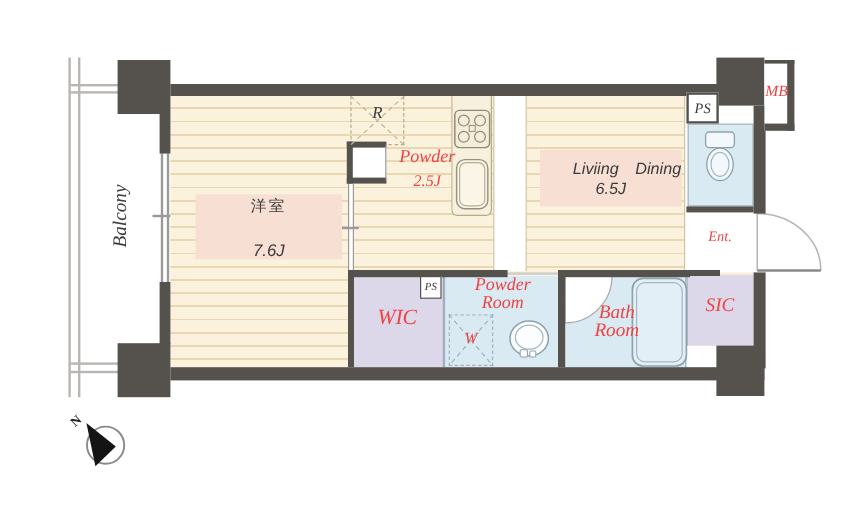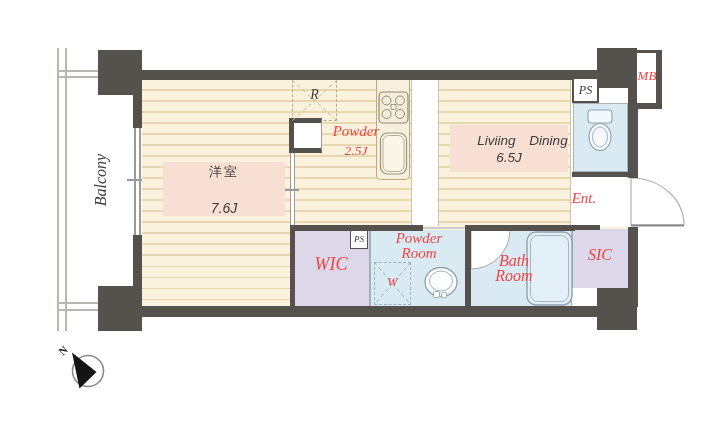--- a/index.html
+++ b/index.html
@@ -103,21 +103,21 @@
   #label-west .rsize{font-size:14px;font-style:italic;margin-top:19px;}
   #label-ld .rname{font-size:13.5px;font-style:italic;word-spacing:10px;margin-left:27px;}
   #label-ld .rsize{font-size:13.5px;font-style:italic;margin-top:2px;}
 
   
   .lbl{z-index:6;font-style:italic;text-align:center;color:#ef4444;}
   #kitchen-label{left:318px;top:122px;width:76px;height:40px;font-size:15px;line-height:19px;}
   #kitchen-label .sz{font-size:13.5px;}
   #wic-label{left:294px;top:254px;width:74px;height:26px;font-size:18px;}
   #sic-label{left:572px;top:246px;width:56px;height:24px;font-size:16px;}
-  #ent-label{left:556px;top:190px;width:56px;height:22px;font-size:15px;}
+  #ent-label{left:572px;top:190px;width:56px;height:22px;font-size:12px;}
   #powder-label{left:370px;top:231px;width:98px;height:34px;font-size:15px;line-height:15px;}
   #bath-label{left:483px;top:253px;width:62px;height:36px;font-size:16px;line-height:15px;}
   #mb-label{left:635px;top:68px;width:24px;height:20px;font-size:13px;}
   #w-label{left:374px;top:274px;width:37px;height:20px;font-size:13px;}
 
   svg.icons{position:absolute;left:0;top:0;z-index:4;pointer-events:none;}
 </style>
 </head>
 <body>
 

